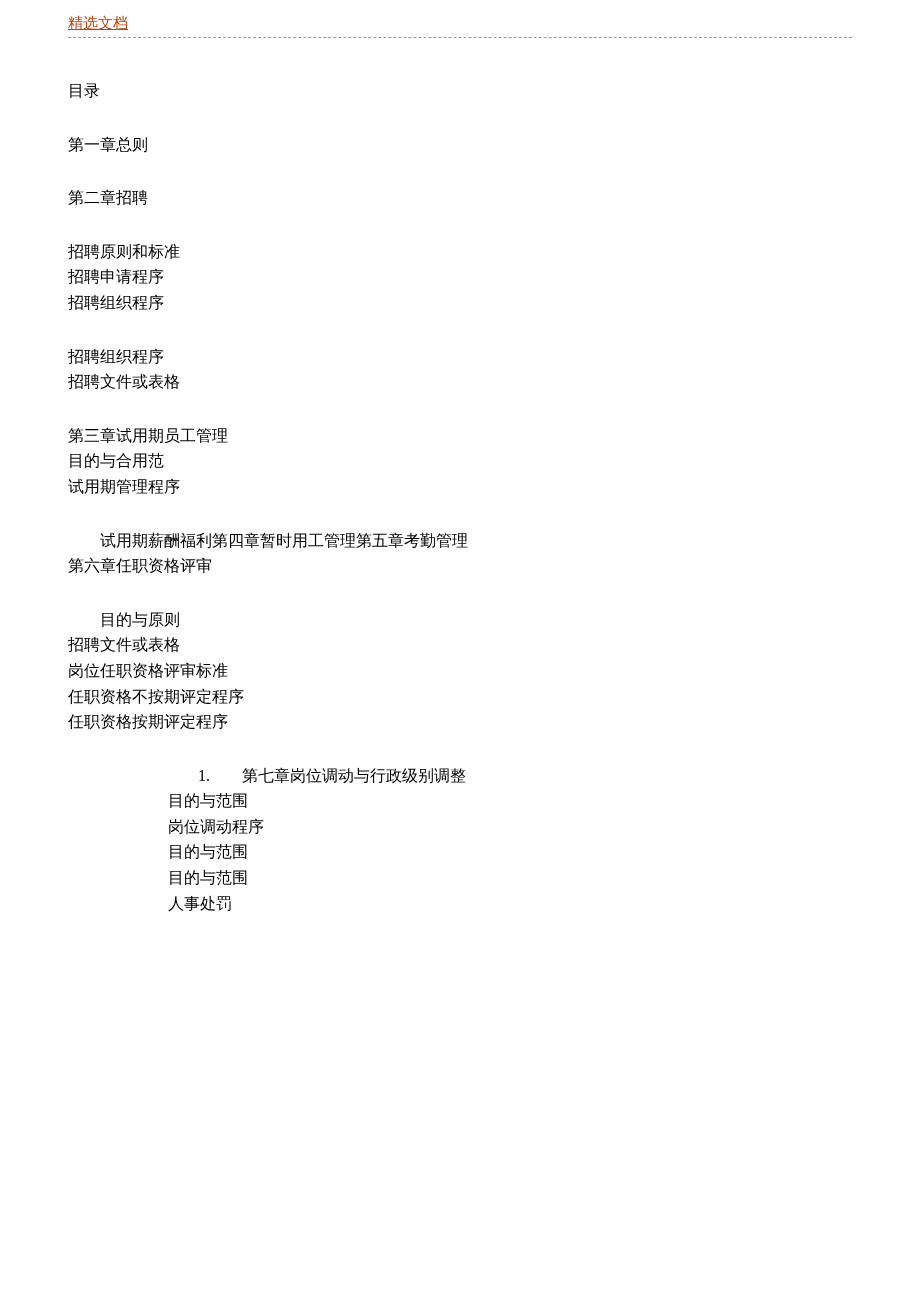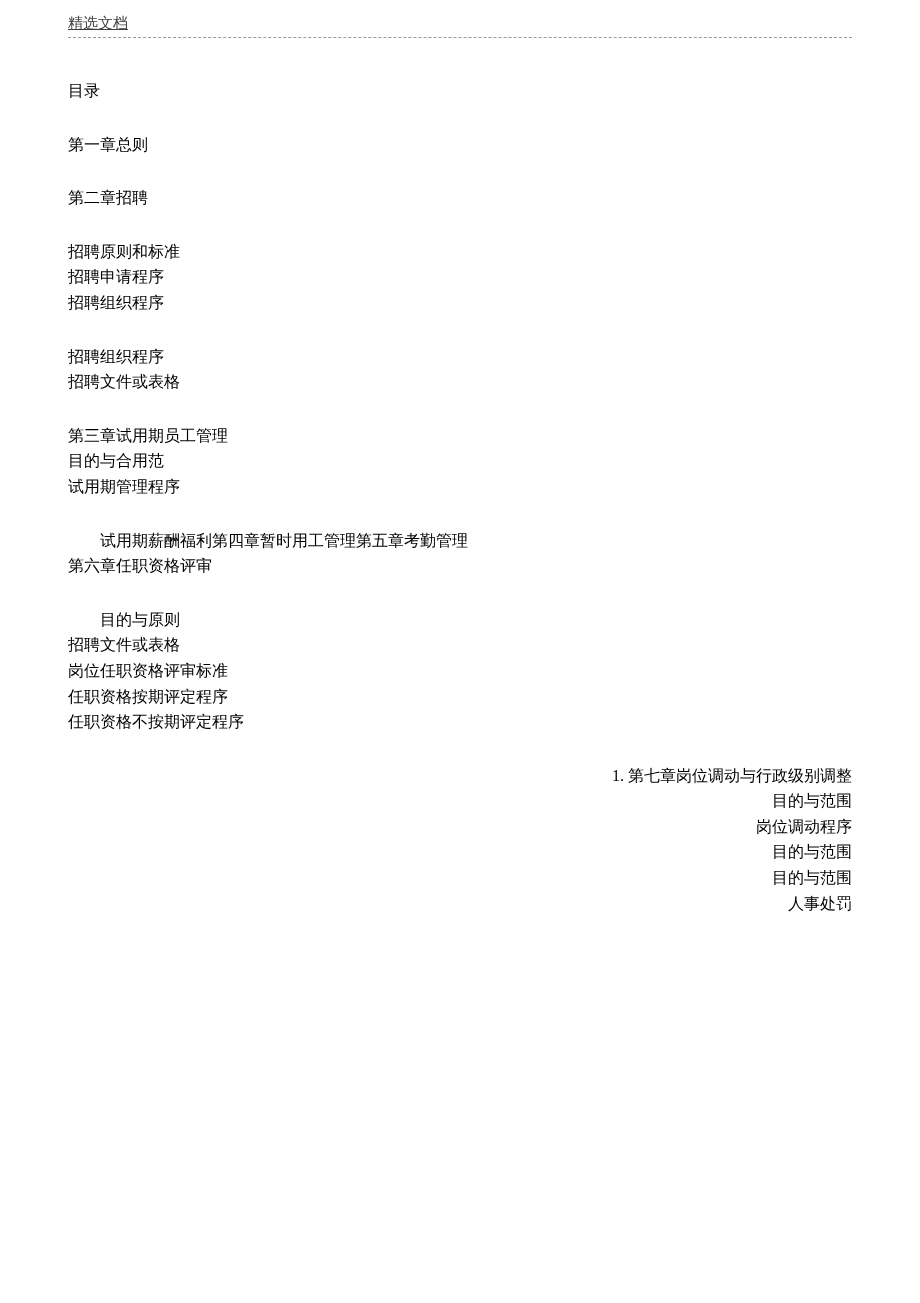--- a/index.html
+++ b/index.html
@@ -12,21 +12,21 @@
       font-size: 16px;
       line-height: 1.6;
       color: #000;
       background: #fff;
       width: 920px;
       min-height: 1303px;
       padding: 10px 68px 0 68px;
     }
     .header-link {
       text-decoration: underline;
-      color: #404040;
+      color: #c2410c;
       font-size: 15px;
       display: inline-block;
       margin-bottom: 2px;
     }
     .divider {
       border: none;
       border-top: 1px dashed #999;
       margin-bottom: 40px;
     }
     .section {
@@ -34,21 +34,20 @@
     }
     .line {
       display: block;
     }
     .indent-1 {
       padding-left: 32px;
     }
     .list-block {
       padding-left: 100px;
       margin-top: 24px;
-      text-align: right;
     }
     .list-number {
       display: inline-block;
       width: 40px;
     }
     .list-first-line {
       padding-left: 30px;
     }
   </style>
 </head>
@@ -90,22 +89,22 @@
 
 <div class="section">
   <span class="line indent-1">试用期薪酬福利第四章暂时用工管理第五章考勤管理</span>
   <span class="line">第六章任职资格评审</span>
 </div>
 
 <div class="section">
   <span class="line indent-1">目的与原则</span>
   <span class="line">招聘文件或表格</span>
   <span class="line">岗位任职资格评审标准</span>
+  <span class="line">任职资格不按期评定程序</span>
   <span class="line">任职资格按期评定程序</span>
-  <span class="line">任职资格不按期评定程序</span>
 </div>
 
 <div class="list-block">
   <div class="line list-first-line">
     <span class="list-number">1.</span>
     <span>第七章岗位调动与行政级别调整</span>
   </div>
   <span class="line">目的与范围</span>
   <span class="line">岗位调动程序</span>
   <span class="line">目的与范围</span>

